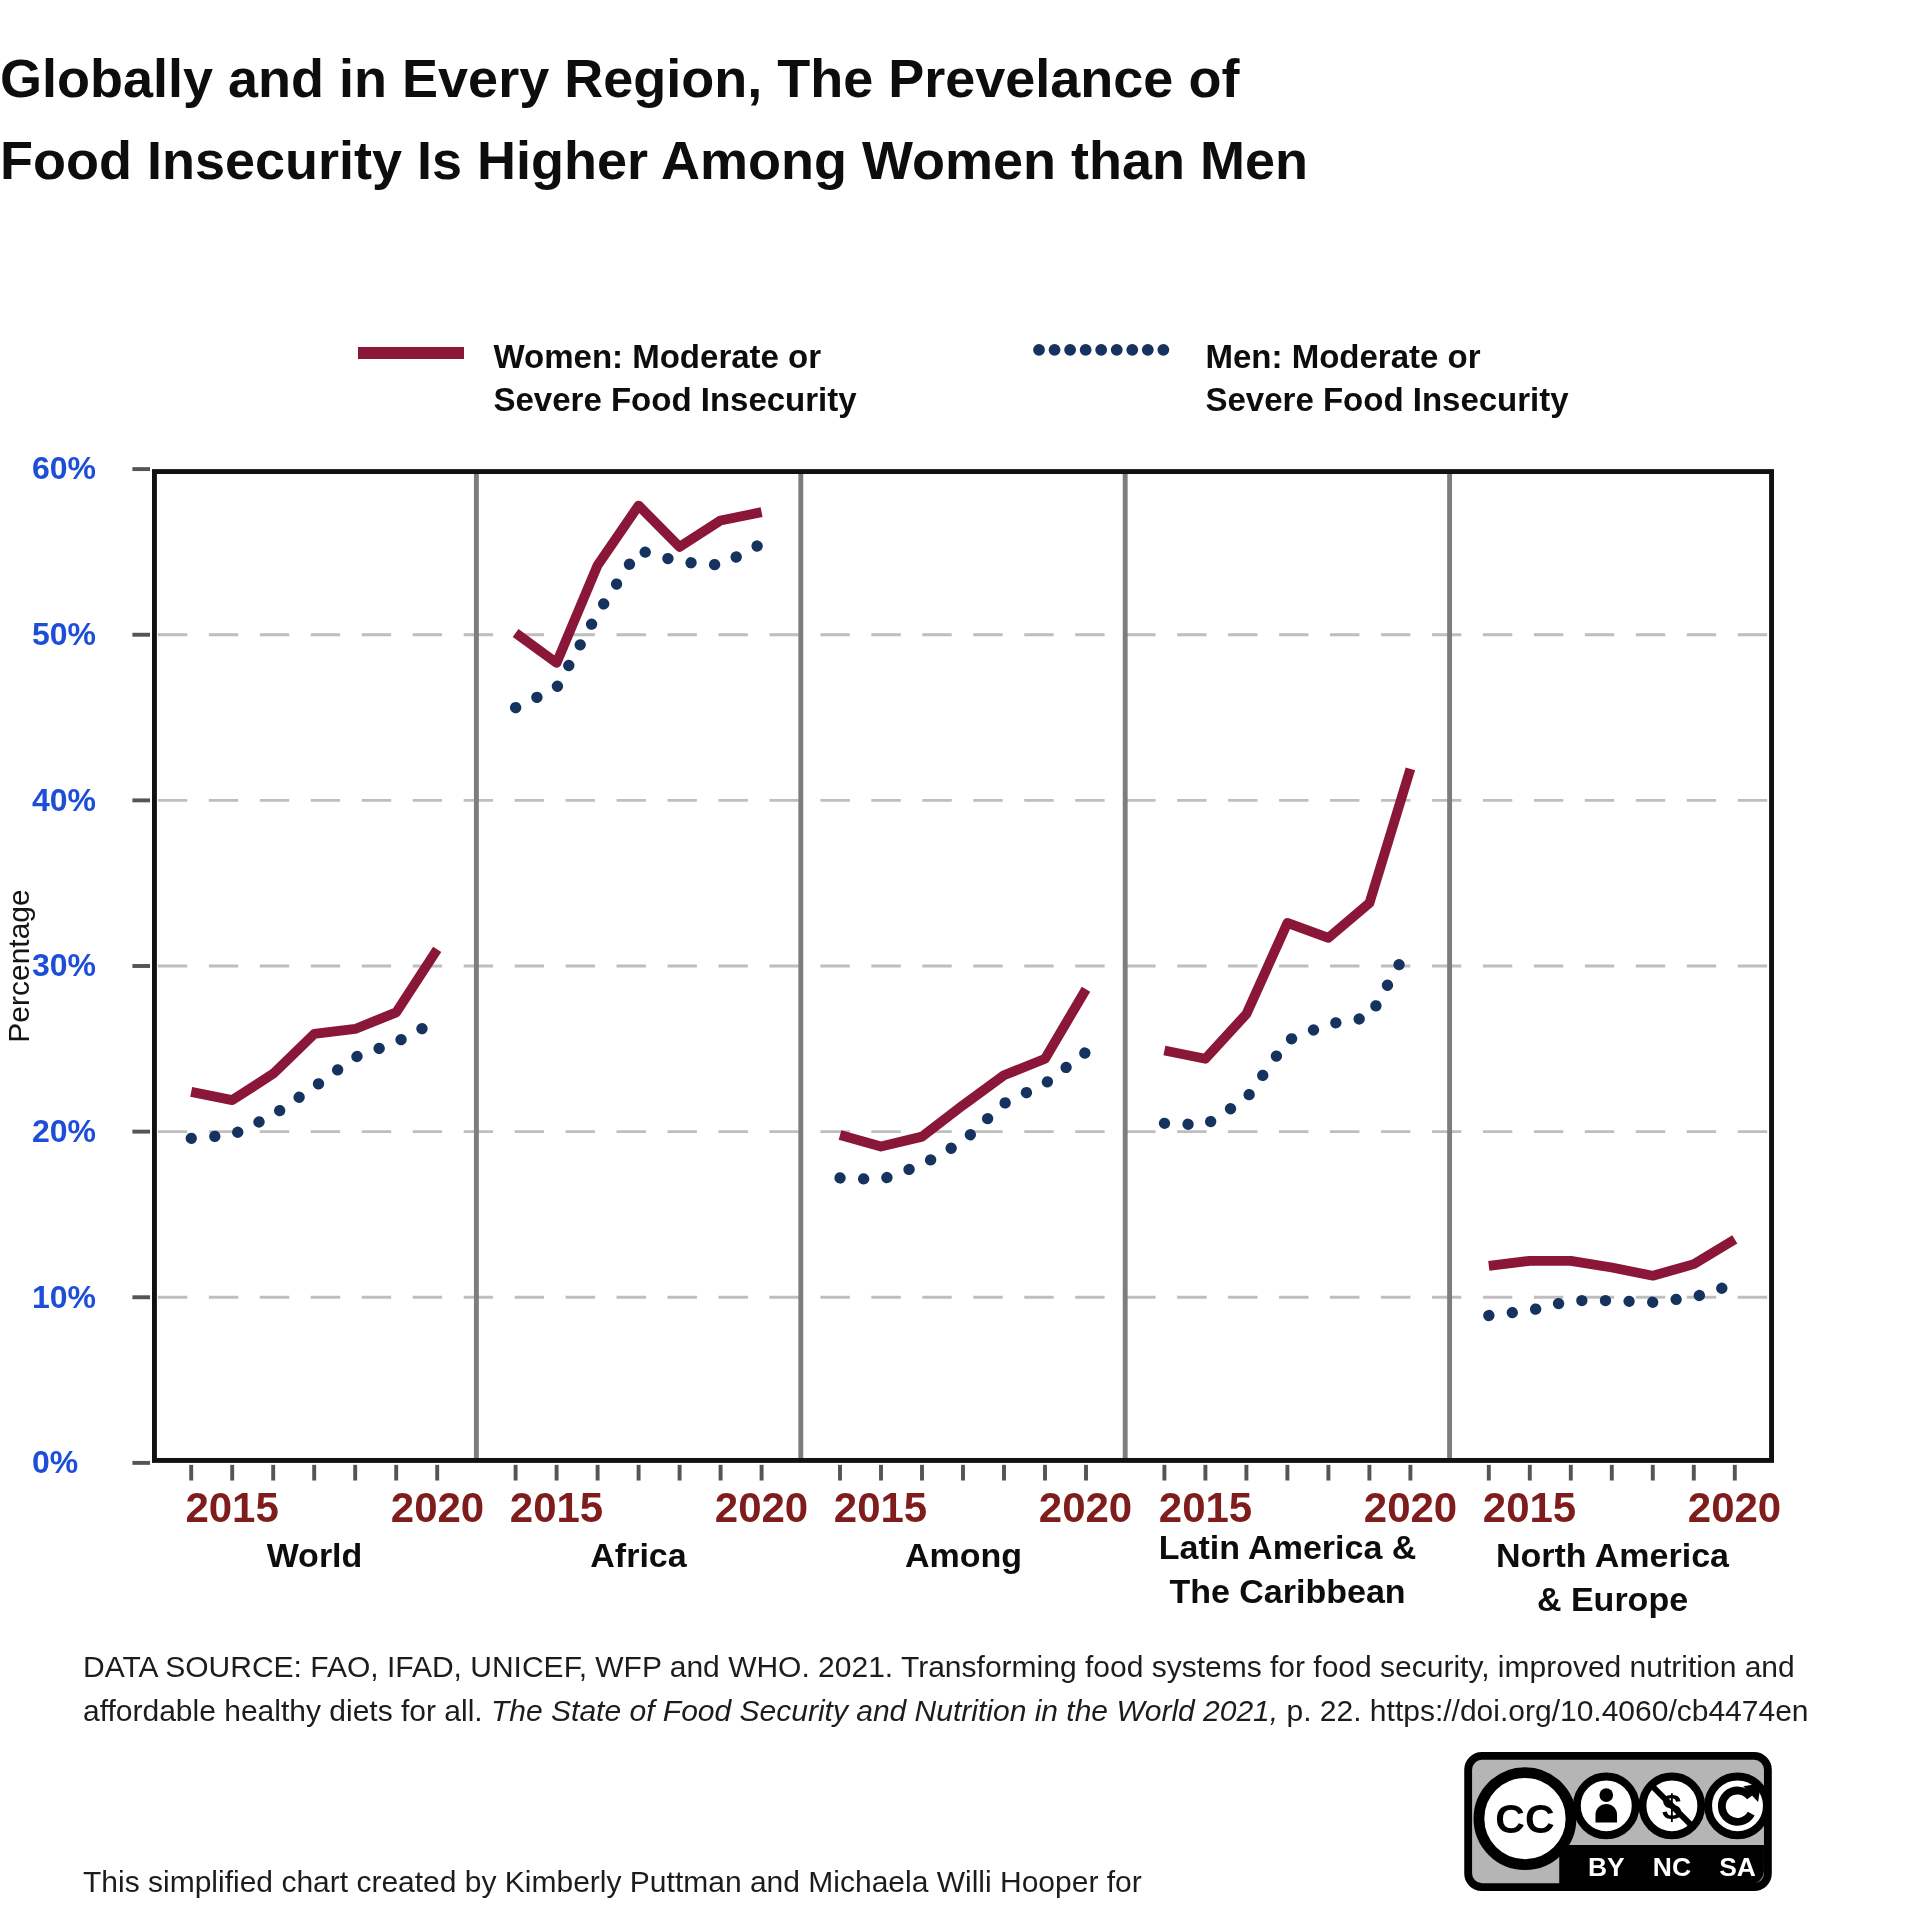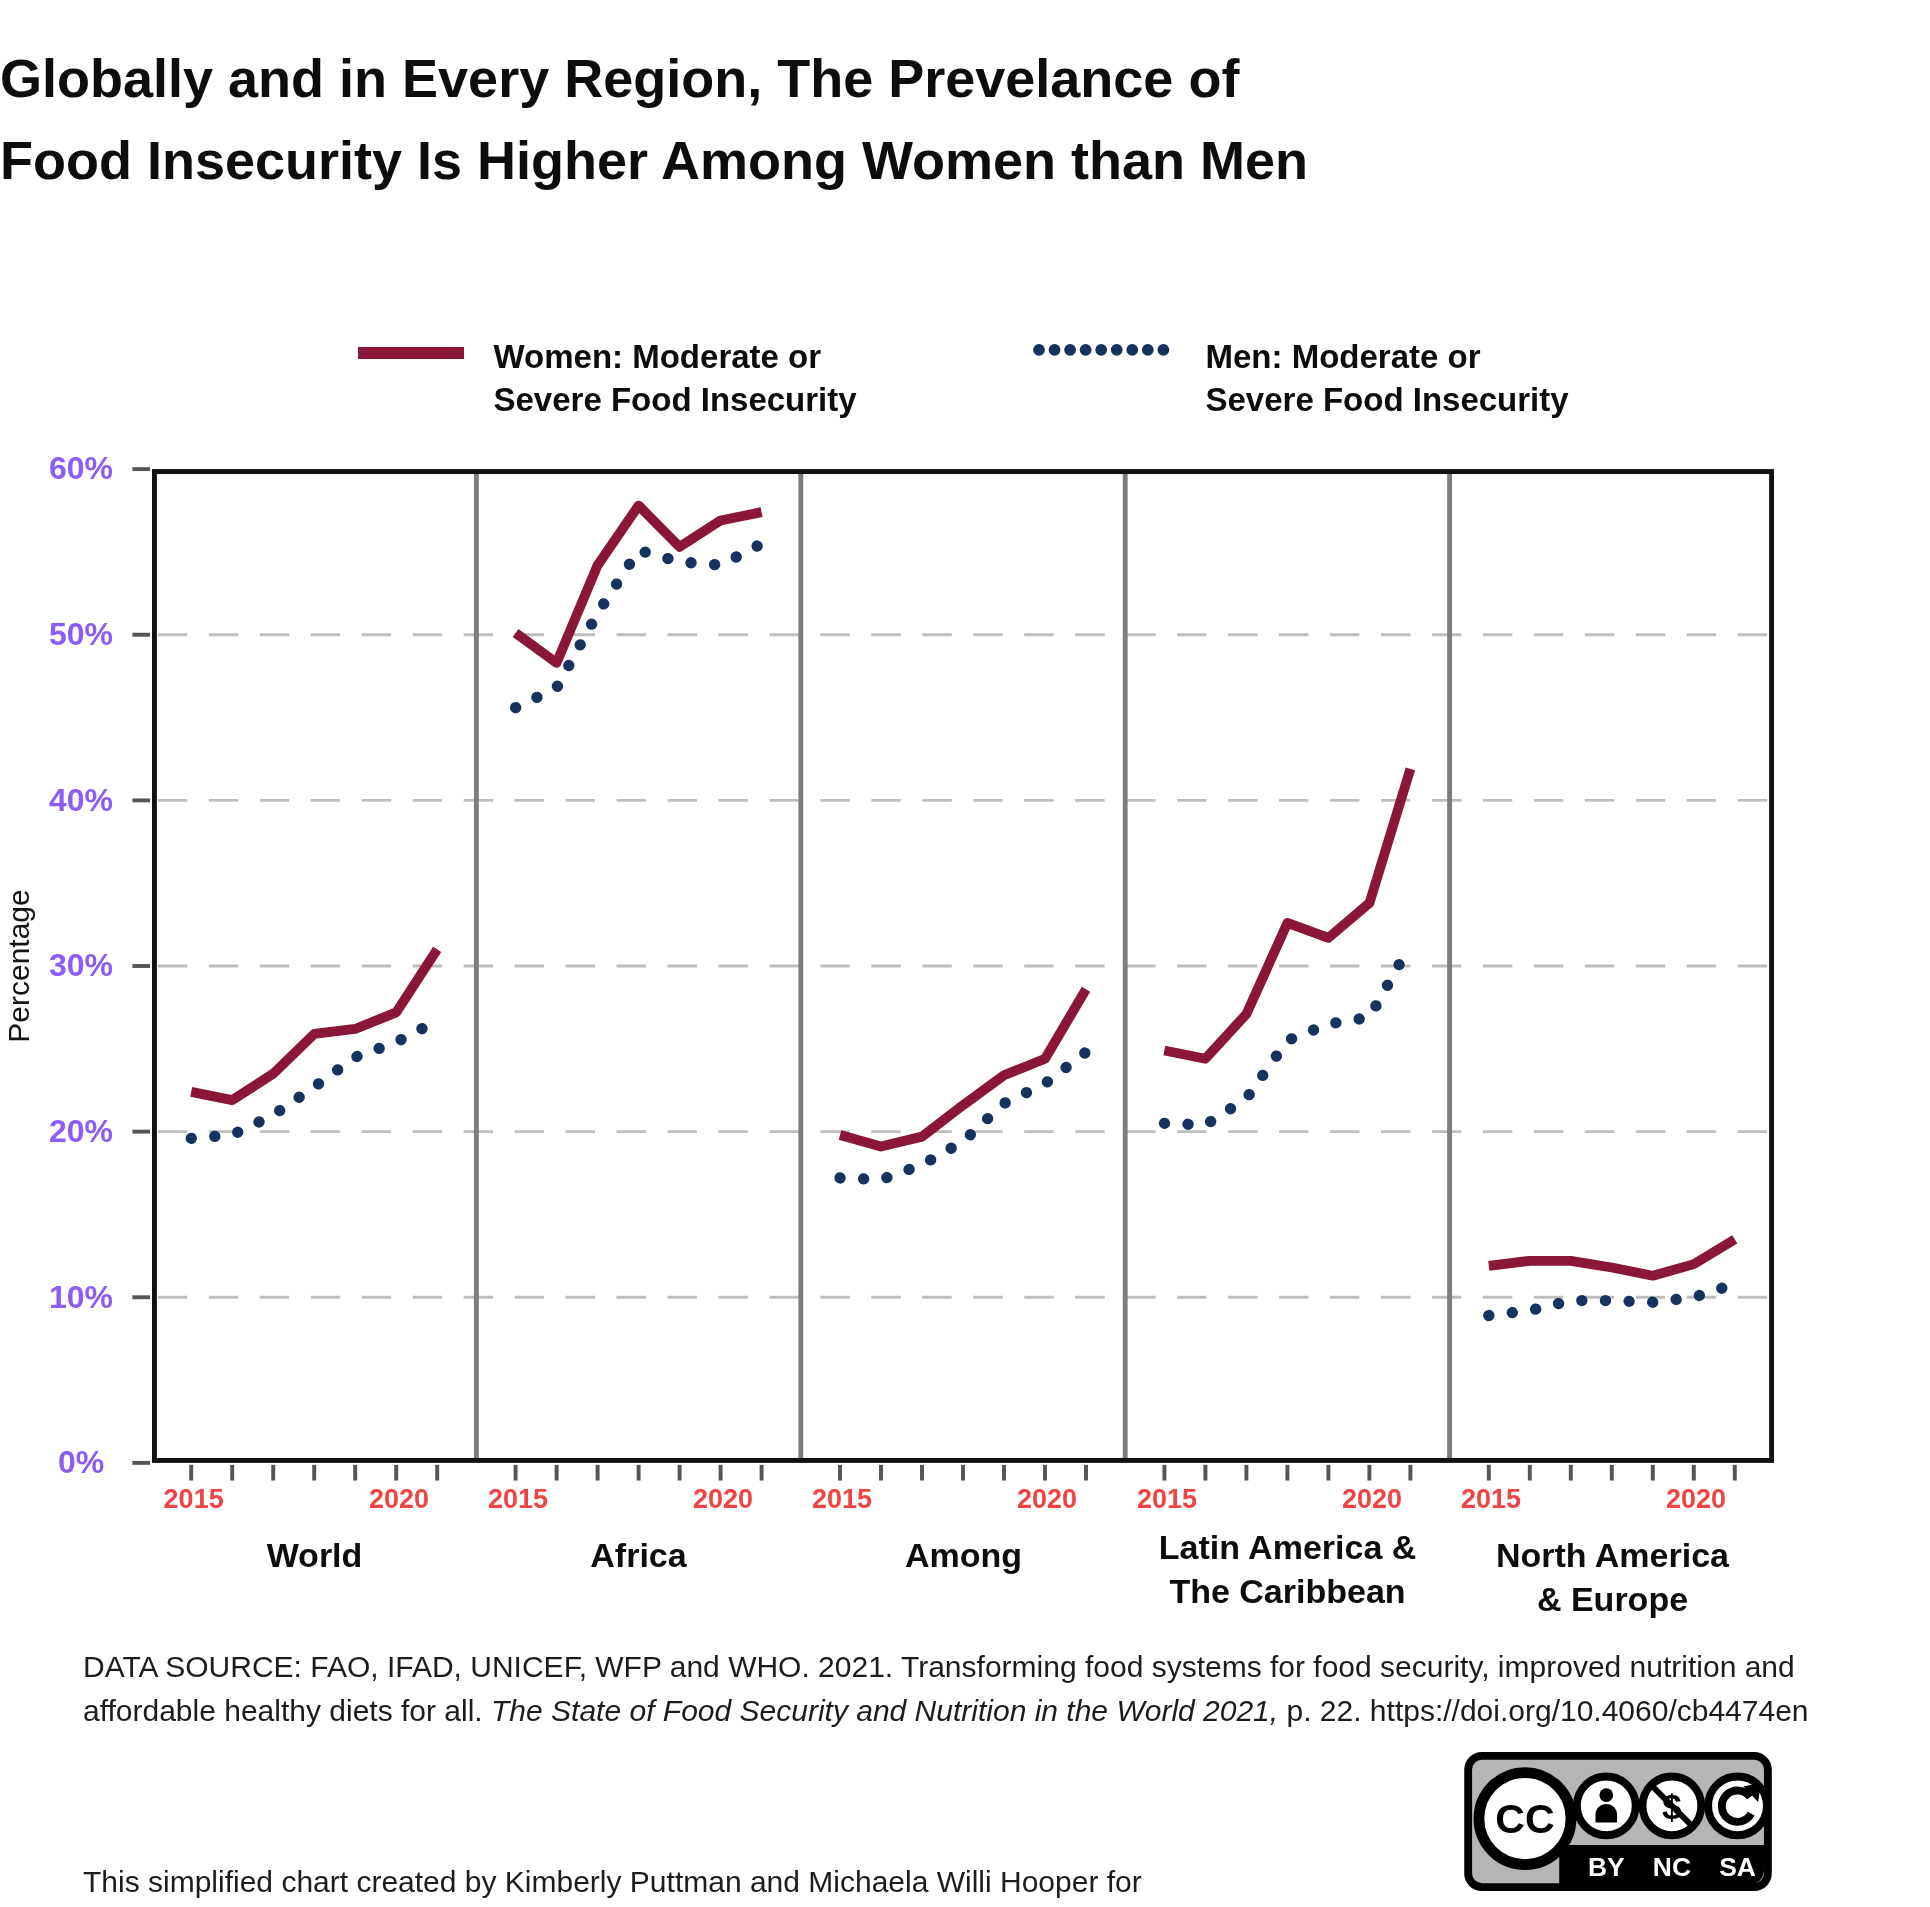--- a/index.html
+++ b/index.html
@@ -19,31 +19,31 @@
   .legend-item { display:flex; align-items:flex-start; gap:30px; }
   .swatch-line { width:106px; height:12.7px; background:#8A1638; margin-top:11.8px; }
   .swatch-dots { margin-top:5.9px; }
   .swatch-dots line { stroke:#16325F; stroke-width:12; stroke-linecap:round; stroke-dasharray:0.1 15.8; }
   .legend-label { font-size:33px; font-weight:bold; line-height:43px; max-width:368px; color:#0d0d0d; }
 
   #chart-wrap { position:absolute; left:152px; top:469px; width:1622px; height:994px; }
   #plot { position:absolute; left:0; top:0; overflow:visible; }
 
   .ytick-label {
-    position:absolute; width:98px; text-align:center;
-    font-size:32px; font-weight:bold; color:#8b5cf6; line-height:39px;
+    position:absolute; width:98px; text-align:left;
+    font-size:32px; font-weight:bold; color:#1d4ed8; line-height:39px;
   }
   .ylabel {
     position:absolute; left:-133px; top:497px;
     transform:translate(-50%,-50%) rotate(-90deg);
     white-space:nowrap; font-size:30px; color:#151515;
   }
   .xtick-label {
-    position:absolute; width:137px; text-align:left;
-    font-size:27px; font-weight:bold; color:#ef4444;
+    position:absolute; width:137px; text-align:center;
+    font-size:42px; font-weight:bold; color:#7f1d1d;
   }
   .region-label {
     position:absolute; width:353px; text-align:center;
     font-size:34px; font-weight:bold; color:#0d0d0d;
     white-space:pre-line; line-height:44px;
   }
 
   .source-text {
     position:absolute; left:83px; top:1645px; width:1813px;
     font-size:30px; line-height:44px; color:#1c1c1c;

